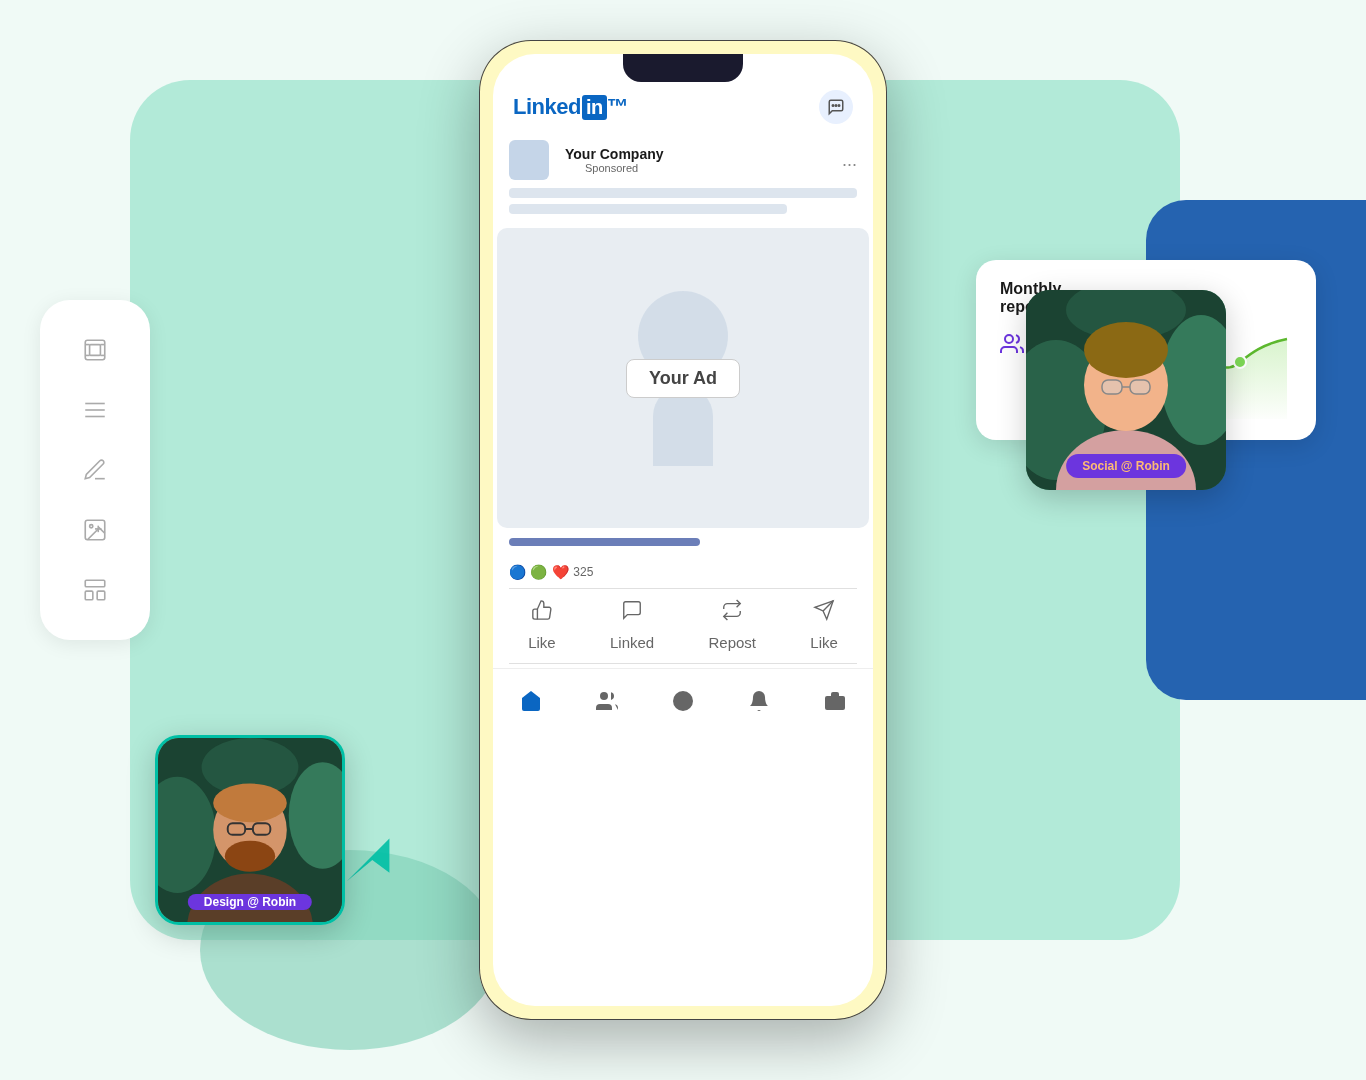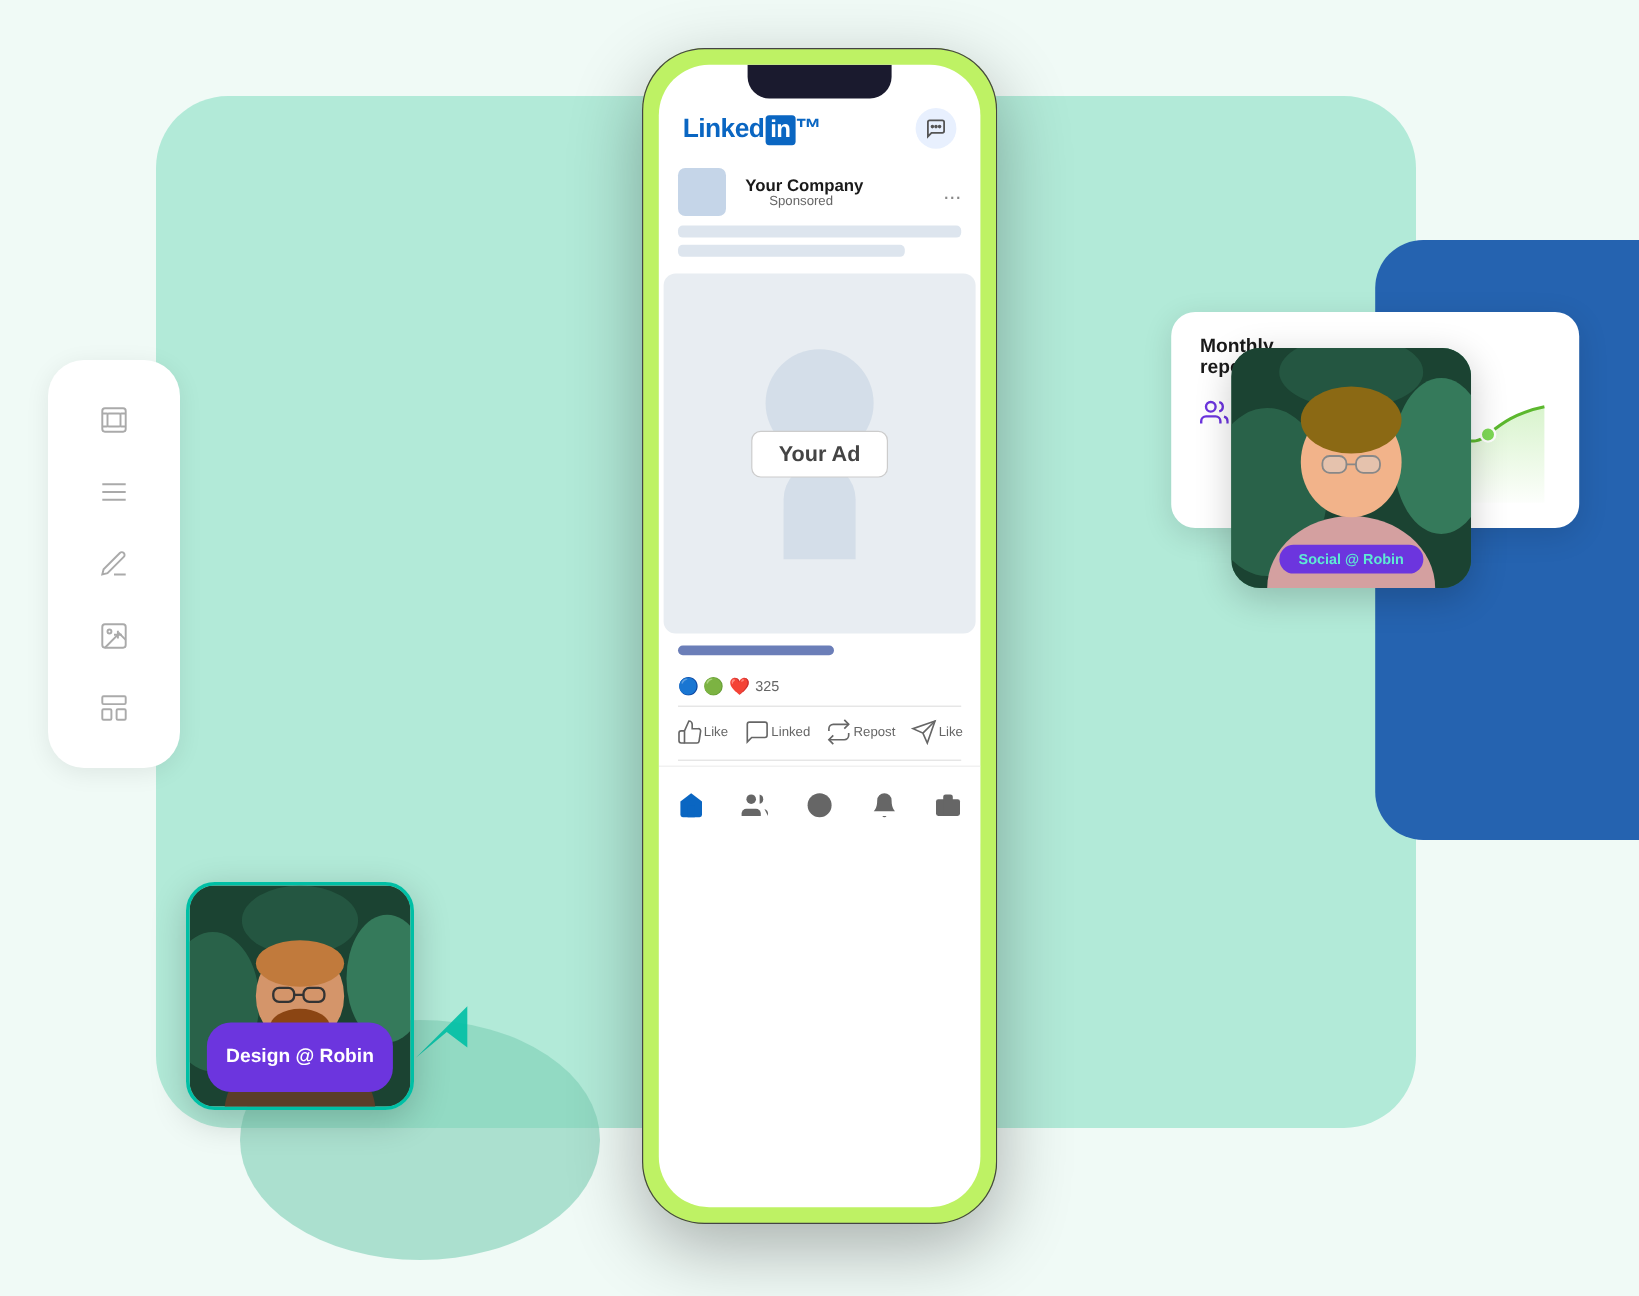--- a/index.html
+++ b/index.html
@@ -80,23 +80,23 @@
 
     
     .phone-wrapper {
       position: absolute;
       left: 50%;
       top: 40px;
       transform: translateX(-50%);
       z-index: 5;
     }
     .phone-outer {
-      width: 296px;
+      width: 408px;
       height: 980px;
-      background: #bef264;
+      background: #fef9c3;
       border-radius: 52px;
       padding: 14px;
       box-shadow: 0 20px 60px rgba(0,0,0,0.3), inset 0 0 0 1px #444;
       position: relative;
     }
     .phone-screen {
       width: 100%;
       height: 100%;
       background: white;
       border-radius: 42px;
@@ -255,24 +255,24 @@
       background: #e0e0e0;
       margin: 4px 16px;
     }
     .action-row {
       display: flex;
       justify-content: space-around;
       padding: 6px 8px 8px;
     }
     .action-btn {
       display: flex;
-      flex-direction: row;
-      align-items: center;
-      gap: 1px;
-      font-size: 11px;
+      flex-direction: column;
+      align-items: center;
+      gap: 13px;
+      font-size: 15px;
       color: #666;
     }
     .action-btn svg {
       width: 22px;
       height: 22px;
       stroke: #666;
       fill: none;
       stroke-width: 1.5;
     }
 
@@ -320,23 +320,23 @@
       justify-content: center;
       position: relative;
     }
     .card-label {
       position: absolute;
       bottom: 12px;
       left: 50%;
       transform: translateX(-50%);
       background: #6c35de;
       color: white;
-      font-size: 16px;
+      font-size: 12px;
       font-weight: 700;
-      padding: 20px 16px;
+      padding: 1px 16px;
       border-radius: 20px;
       white-space: nowrap;
     }
     
     .arrow-pointer {
       position: absolute;
       left: 338px;
       bottom: 250px;
       z-index: 19;
       width: 0;
@@ -364,21 +364,21 @@
       height: 100%;
       background: linear-gradient(135deg, #1b4332 0%, #40916c 50%, #2d6a4f 100%);
       position: relative;
     }
     .social-card-label {
       position: absolute;
       bottom: 12px;
       left: 50%;
       transform: translateX(-50%);
       background: #6c35de;
-      color: #5eead4;
+      color: #fdba74;
       font-size: 12px;
       font-weight: 700;
       padding: 5px 16px;
       border-radius: 20px;
       white-space: nowrap;
     }
 
     
     .report-card {
       position: absolute;

